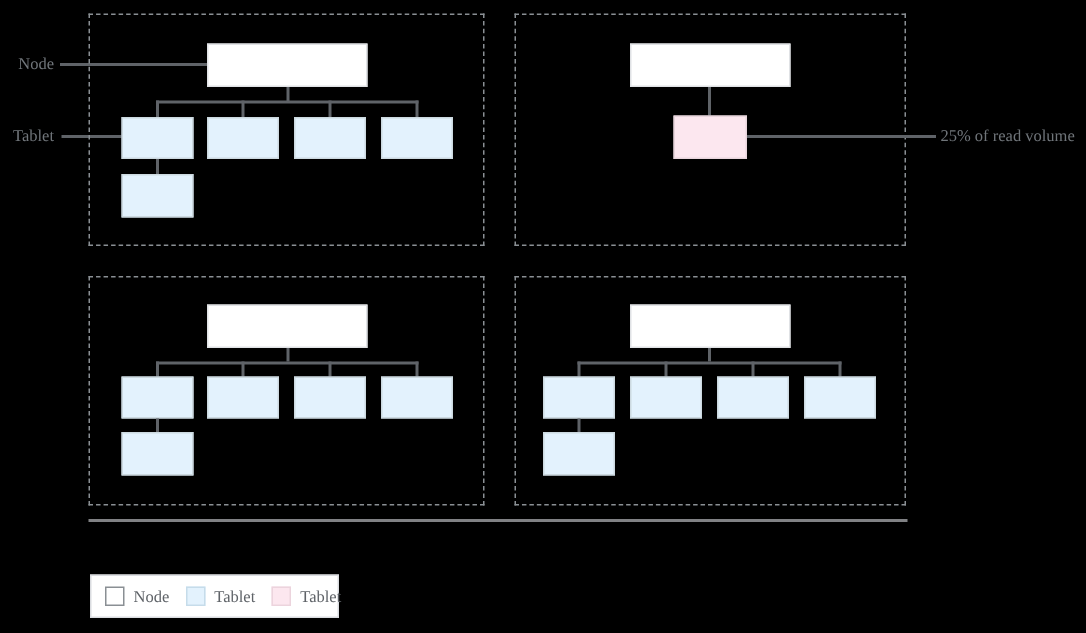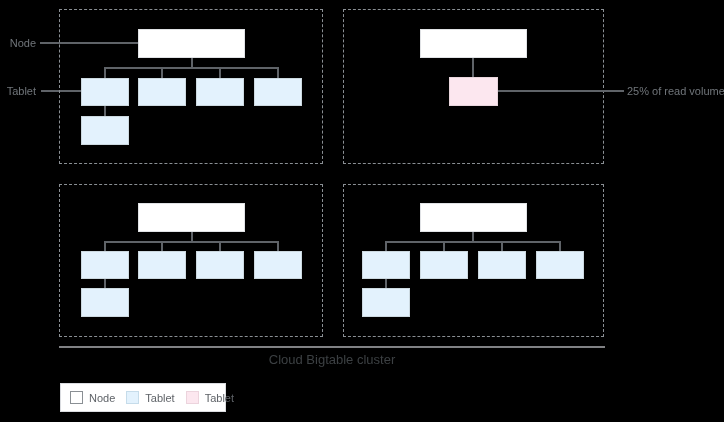--- a/index.html
+++ b/index.html
@@ -1,18 +1,18 @@
 <!DOCTYPE html>
 <html><head>
 <meta charset="utf-8">
 <style>
   html,body { margin:0; padding:0; background:#000; }
   #stage {
     position:relative; width:724px; height:420px; background:#000;
-    font-family:Liberation Sans, sans-serif; overflow:hidden;
+    font-family:Liberation Serif, serif; overflow:hidden;
   }
   .quad { position:absolute; border:1px dashed #8a8f94; box-sizing:border-box; background:transparent; }
   .box  { position:absolute; box-sizing:border-box; }
   .node-box { background:#ffffff; border:1px solid #e0e2e5; }
   .tab-blue { background:#e3f2fd; border:1px solid #ccd9e0; }
   .tab-pink { background:#fce7ef; border:1px solid #e8d5dc; }
   .cline { position:absolute; background:#5f6368; }
   .lbl { position:absolute; font-size:11px; line-height:12px; color:#70757a; white-space:nowrap; }
   .cluster-line { position:absolute; background:#808184; }
   .cluster-title { position:absolute; font-size:13px; color:#3c4043; text-align:center; }
@@ -84,21 +84,20 @@
   <div class="cline" style="left:501px; top:241px; width:2px; height:10px;"></div>
   <div class="cline" style="left:559px; top:241px; width:2px; height:10px;"></div>
   <div class="box tab-blue" style="left:362px; top:251px; width:48px; height:28px;"></div>
   <div class="box tab-blue" style="left:420px; top:251px; width:48px; height:28px;"></div>
   <div class="box tab-blue" style="left:478px; top:251px; width:48px; height:28px;"></div>
   <div class="box tab-blue" style="left:536px; top:251px; width:48px; height:28px;"></div>
   <div class="cline" style="left:385px; top:279px; width:2px; height:9px;"></div>
   <div class="box tab-blue" style="left:362px; top:288px; width:48px; height:29px;"></div>
 
   <div class="cluster-line" style="left:59px; top:346px; width:546px; height:2px;"></div>
-  <div class="cluster-title" style="left:59px; top:352px; width:546px;">Cloud Bigtable cluster</div>
 
   <div class="legend">
     <div class="legend-item">
       <span class="swatch swatch-node"></span>
       <span class="legend-label">Node</span>
     </div>
     <div class="legend-item">
       <span class="swatch swatch-blue"></span>
       <span class="legend-label">Tablet</span>
     </div>

